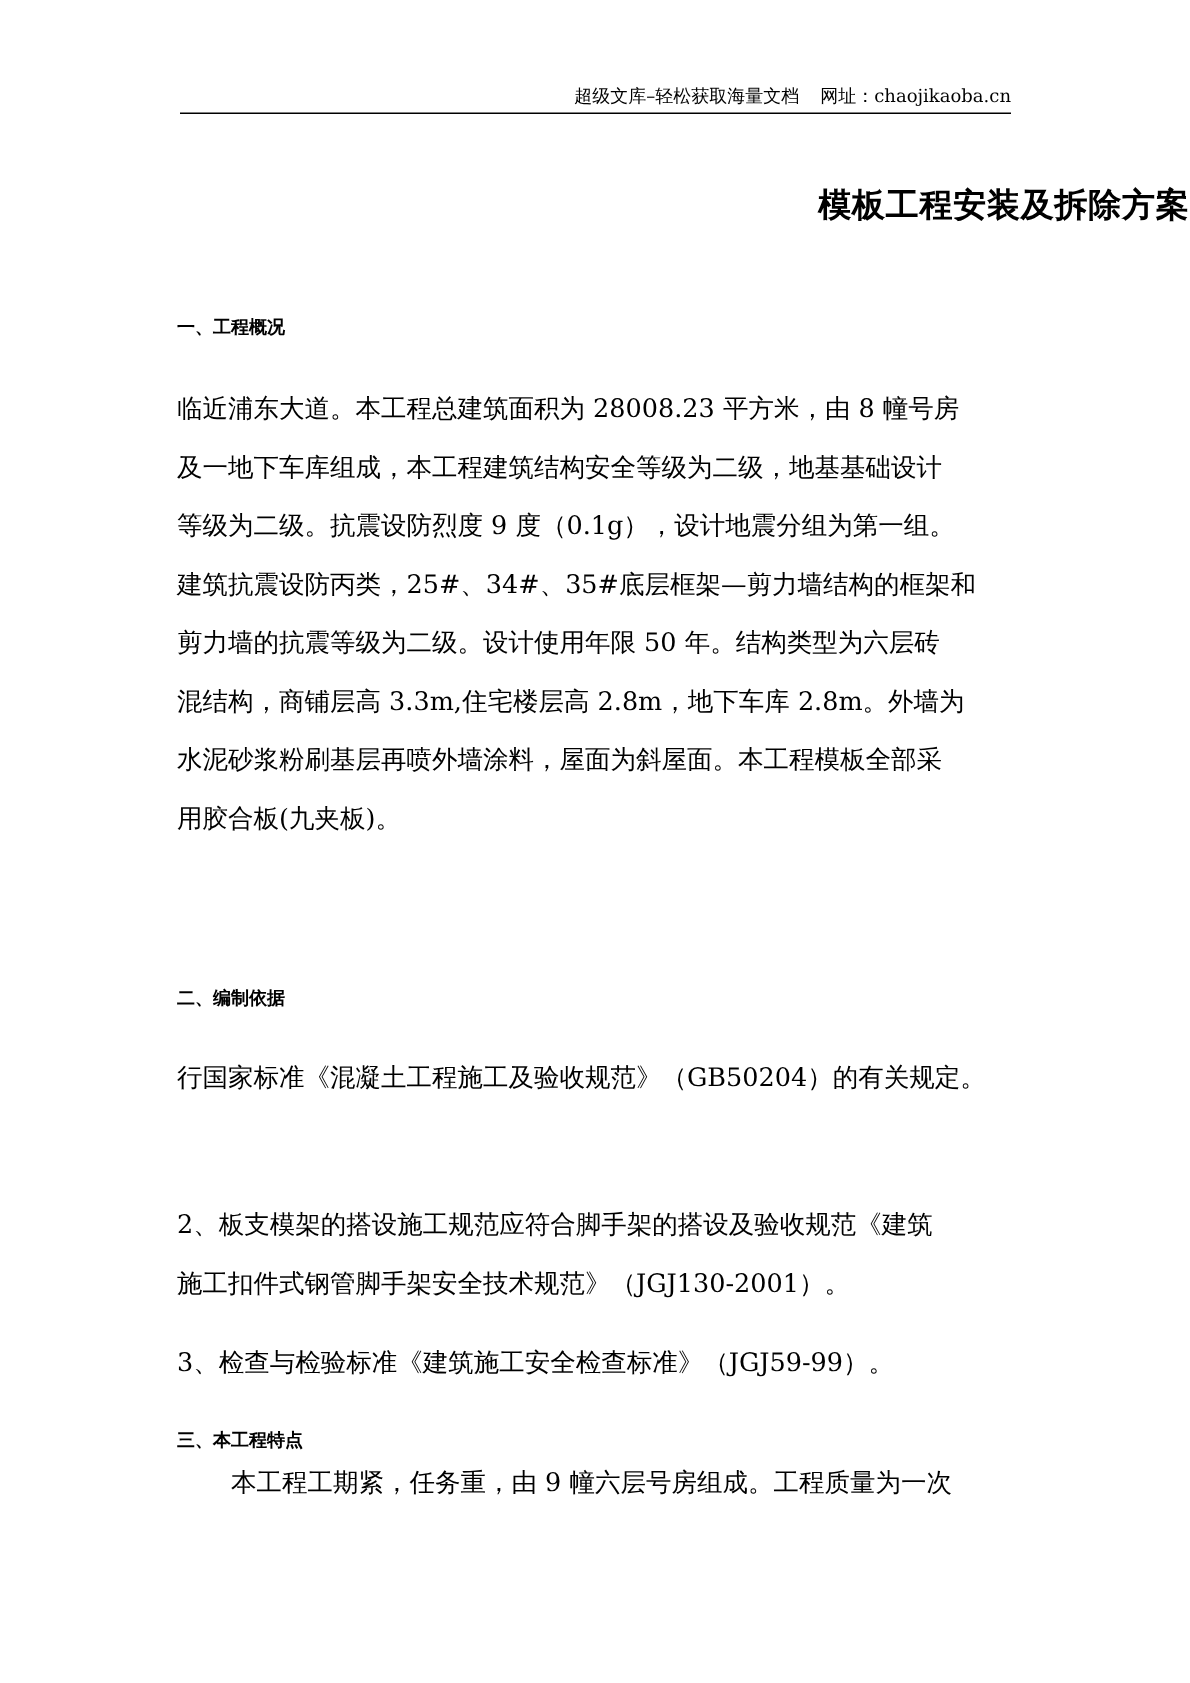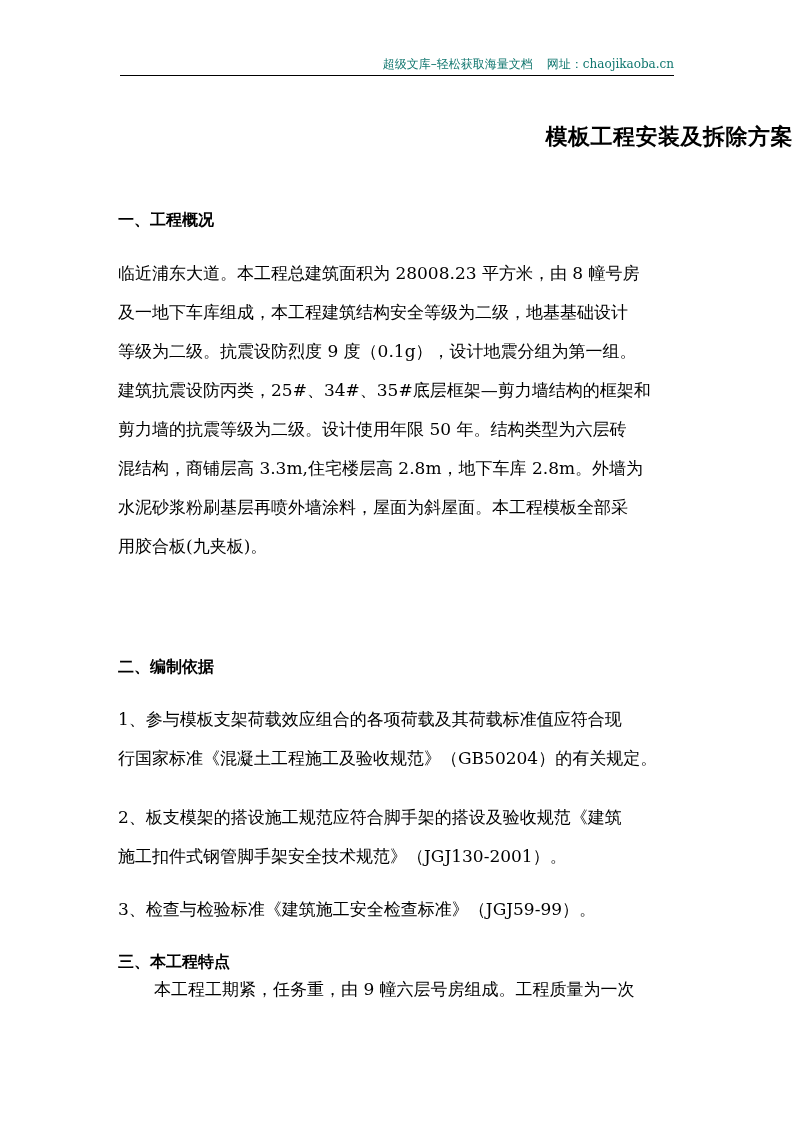--- a/index.html
+++ b/index.html
@@ -1,24 +1,24 @@
 <!DOCTYPE html>
 <html><head>
 <meta charset="utf-8">
 <style>
   html, body { margin: 0; padding: 0; background: #ffffff; }
   body { width: 793px; height: 1122px; position: relative; overflow: hidden;
          font-family: "DejaVu Serif", "Liberation Serif", serif; color: #000; }
   .header { position: absolute; left: 120px; top: 56px; width: 554px; text-align: right;
-            font-size: 12px; color: #0f766e; }
+            font-size: 12px; color: #000000; }
   .header .sep { display: inline-block; width: 14px; }
   .rule { position: absolute; left: 120px; top: 75px; width: 554px; height: 1px; background: #000; }
   .title { position: absolute; left: 0; top: 122px; width: 793px; text-align: right;
            font-size: 22px; font-weight: bold; letter-spacing: 0.5px; }
-  .h { position: absolute; left: 118px; font-size: 16px; font-weight: bold; text-align: center; }
+  .h { position: absolute; left: 118px; font-size: 12px; font-weight: bold; text-align: center; }
   .p { position: absolute; left: 118px; width: 558px; font-size: 17px; line-height: 39px;
        text-align: justify; }
   .line { display: block; white-space: nowrap; }
 </style>
 </head>
 <body>
 
 <div class="header">
   <span>超级文库–轻松获取海量文档</span><span class="sep"></span><span>网址：chaojikaoba.cn</span>
 </div>
@@ -35,21 +35,20 @@
   <span class="line">建筑抗震设防丙类，25#、34#、35#底层框架—剪力墙结构的框架和</span>
   <span class="line">剪力墙的抗震等级为二级。设计使用年限 50 年。结构类型为六层砖</span>
   <span class="line">混结构，商铺层高 3.3m,住宅楼层高 2.8m，地下车库 2.8m。外墙为</span>
   <span class="line">水泥砂浆粉刷基层再喷外墙涂料，屋面为斜屋面。本工程模板全部采</span>
   <span class="line">用胶合板(九夹板)。</span>
 </div>
 
 <div class="h" style="top:657px;">二、编制依据</div>
 
 <div class="p" style="top:700px;">
-  <span class="line">1、参与模板支架荷载效应组合的各项荷载及其荷载标准值应符合现</span>
   <span class="line">行国家标准《混凝土工程施工及验收规范》（GB50204）的有关规定。</span>
 </div>
 
 <div class="p" style="top:798px;">
   <span class="line">2、板支模架的搭设施工规范应符合脚手架的搭设及验收规范《建筑</span>
   <span class="line">施工扣件式钢管脚手架安全技术规范》（JGJ130-2001）。</span>
 </div>
 
 <div class="p" style="top:890px;">
   <span class="line">3、检查与检验标准《建筑施工安全检查标准》（JGJ59-99）。</span>

